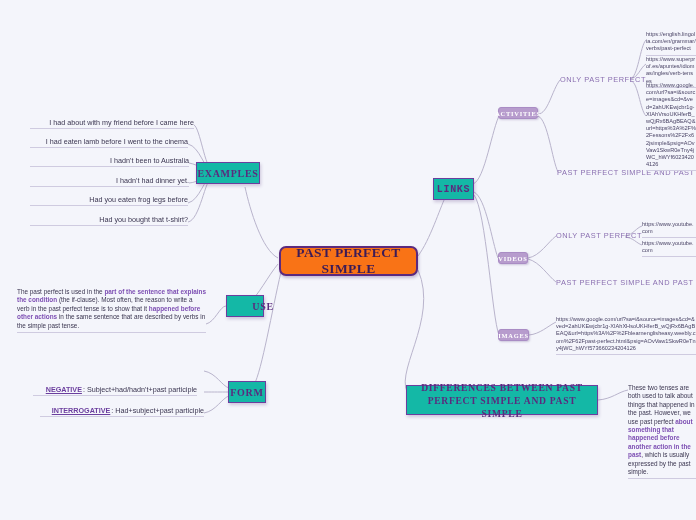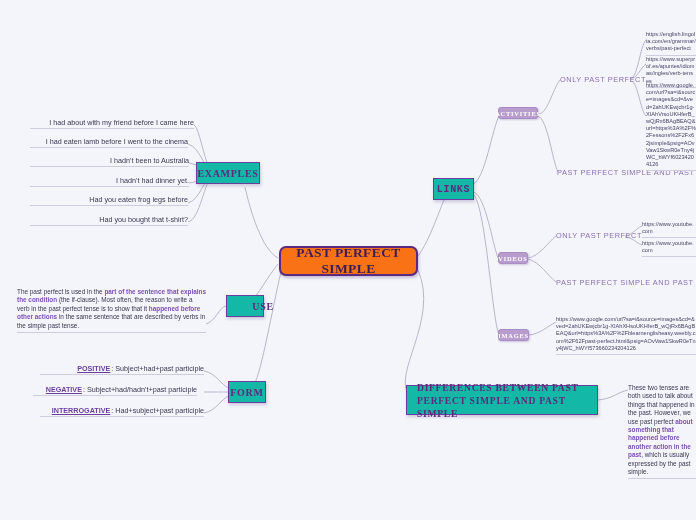--- a/index.html
+++ b/index.html
@@ -51,21 +51,21 @@
     font-size: 10px;
     letter-spacing: .7px;
     display: flex;
     align-items: center;
     justify-content: center;
     text-align: center;
     box-shadow: 1px 2px 3px rgba(90,60,130,.25);
   }
   .branch.wide {
     justify-content: flex-start;
-    text-align: left;
+    text-align: center;
     padding: 0 10px;
     font-size: 9.6px;
     line-height: 13px;
   }
 
   
   .badge {
     background: #b79ccd;
     border: 1px solid #a98cc4;
     border-radius: 3px;
@@ -208,24 +208,20 @@
   <div class="node example" style="left:30px; top:176px; width:159px; height:11px;">I hadn't had dinner yet.</div>
   <div class="node example" style="left:30px; top:195px; width:158px; height:11px;">Had you eaten frog legs before</div>
   <div class="node example" style="left:30px; top:215px; width:158px; height:11px;">Had you bought that t-shirt?</div>
 
   <div class="node branch" style="left:226px; top:295px; width:26px; height:22px;padding-left:36px;">USE</div>
 
   <div class="node para" style="left:17px; top:288px; width:189px;"><span>The past perfect is used in the </span><span class="hi">part of the sentence that explains the condition</span><span> (the if-clause). Most often, the reason to write a verb in the past perfect tense is to show that it </span><span class="hi">happened before other actions</span><span> in the same sentence that are described by verbs in the simple past tense.</span></div>
 
   <div class="node branch" style="left:228px; top:381px; width:38px; height:22px;">FORM</div>
 
-  <div class="node formrow" style="left:40px; top:364px; width:164px; height:11px;">
-      <span class="kw">POSITIVE</span>
-      <span>: Subject+had+past participle</span>
-    </div>
   <div class="node formrow" style="left:33px; top:385px; width:164px; height:11px;">
       <span class="kw">NEGATIVE</span>
       <span>: Subject+had/hadn't+past participle</span>
     </div>
   <div class="node formrow" style="left:40px; top:406px; width:164px; height:11px;">
       <span class="kw">INTERROGATIVE</span>
       <span>: Had+subject+past participle</span>
     </div>
 
   <div class="node branch" style="left:433px; top:178px; width:41px; height:22px;font-family:Liberation Mono, monospace;">LINKS</div>

